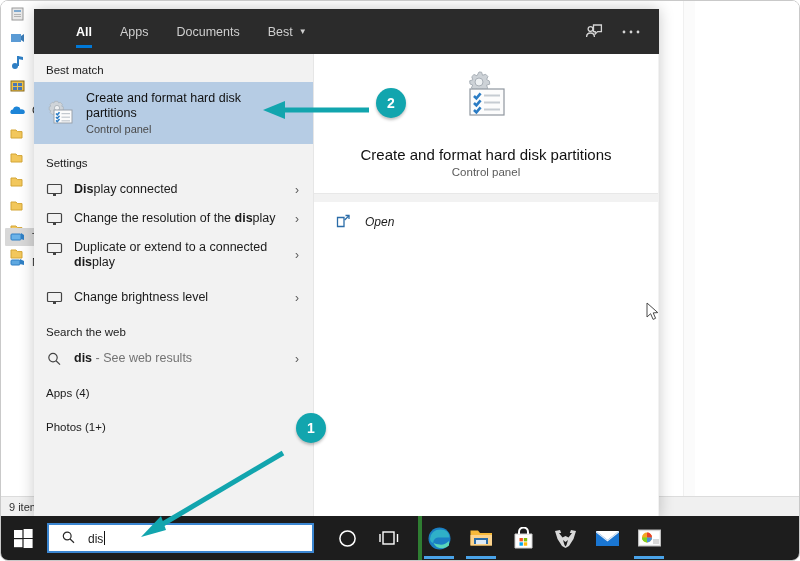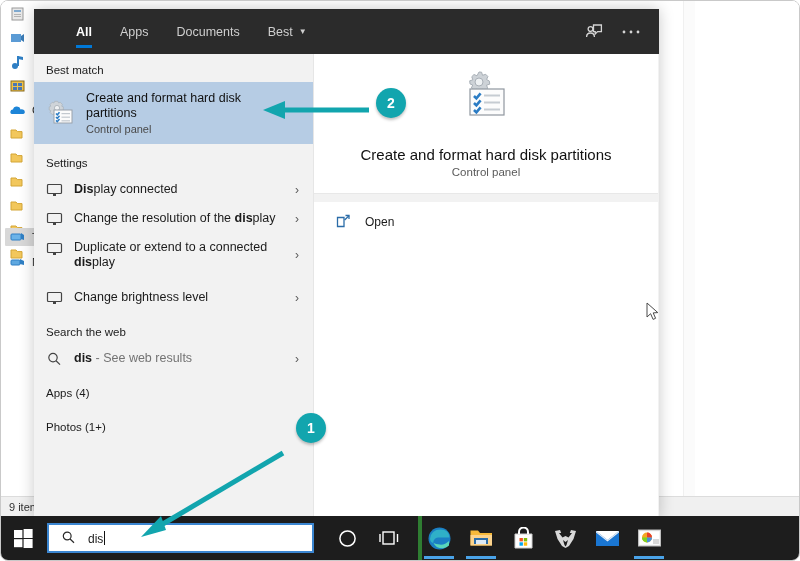--- a/index.html
+++ b/index.html
@@ -99,21 +99,21 @@
   #preview-card {
     position:absolute; left:0; top:0; width:344px; height:140px;
     background:#ffffff; border-bottom:1px solid #e8e8e8;
     display:flex; flex-direction:column; align-items:center; justify-content:center; gap:3px;
   }
   #pv-icon { margin-bottom:12px; }
   #pv-title { font-size:15px; color:#111; }
   #pv-sub { font-size:11.5px; color:#5a5a5a; }
   #preview-actions { position:absolute; left:0; top:148px; width:344px; height:44px; background:#ffffff; }
   #open-row { display:flex; align-items:center; gap:12px; padding:12px 0 0 22px; }
-  #open-label { font-size:12px; color:#1b1b1b; }
+  #open-label { font-size:12px; color:#1b1b1b;font-style:italic; }
   #preview-rest { position:absolute; left:0; top:192px; width:344px; height:272px; background:#ffffff; }
 
   
   #taskbar {
     position:absolute; left:0; bottom:0; width:800px; height:44px;
     background:#1d1d1d; display:flex; align-items:center;
   }
   #start-btn { width:44px; height:44px; display:flex; align-items:center; justify-content:center; }
   #search-box {
     width:267px; height:30px; background:#ffffff; border:2px solid #3b86d1;

